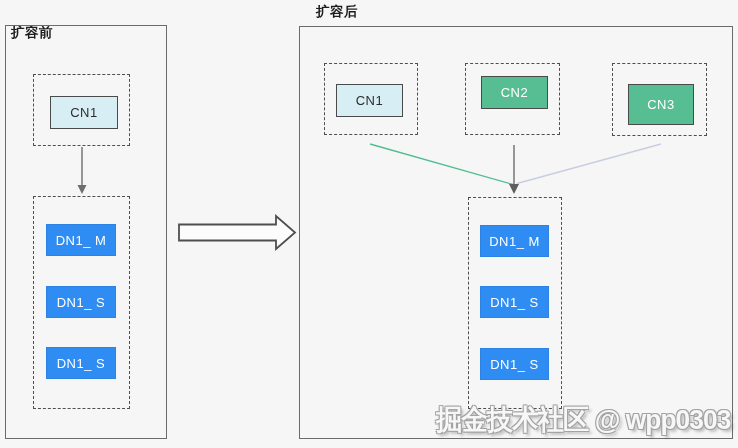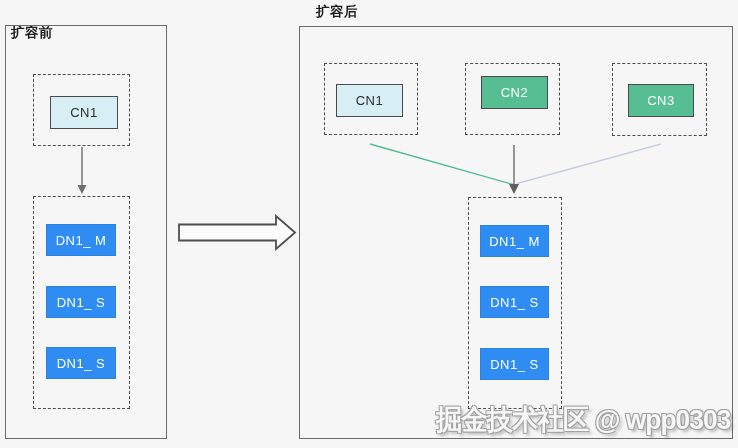--- a/index.html
+++ b/index.html
@@ -100,21 +100,21 @@
 
   <div class="outer-box" style="left:299px; top:26px; width:434px; height:413px;"></div>
 
   <div class="dashed-group" style="left:324px; top:63px; width:94px; height:72px;"></div>
   <div class="node node-cn-existing" style="left:336px; top:84px; width:67px; height:33px;">CN1</div>
 
   <div class="dashed-group" style="left:465px; top:63px; width:95px; height:72px;"></div>
   <div class="node node-cn-new" style="left:481px; top:76px; width:67px; height:33px;">CN2</div>
 
   <div class="dashed-group" style="left:612px; top:63px; width:95px; height:73px;"></div>
-  <div class="node node-cn-new" style="left:628px; top:84px; width:66px; height:33px;">CN3</div>
+  <div class="node node-cn-new" style="left:628px; top:84px; width:66px; height:41px;">CN3</div>
 
   <div class="dashed-group" style="left:468px; top:197px; width:94px; height:212px;"></div>
   <div class="node node-dn" style="left:480px; top:225px; width:69px; height:32px;">DN1_ M</div>
   <div class="node node-dn" style="left:480px; top:286px; width:69px; height:32px;">DN1_ S</div>
   <div class="node node-dn" style="left:480px; top:348px; width:69px; height:32px;">DN1_ S</div>
 
   <svg class="overlay" width="738" height="448" viewBox="0 0 738 448">
 
     <line x1="82" y1="147" x2="82" y2="186" stroke="#6e6e6e" stroke-width="1.4"></line>
     <polygon points="77.5,185 86.5,185 82,194" fill="#6e6e6e"></polygon>

